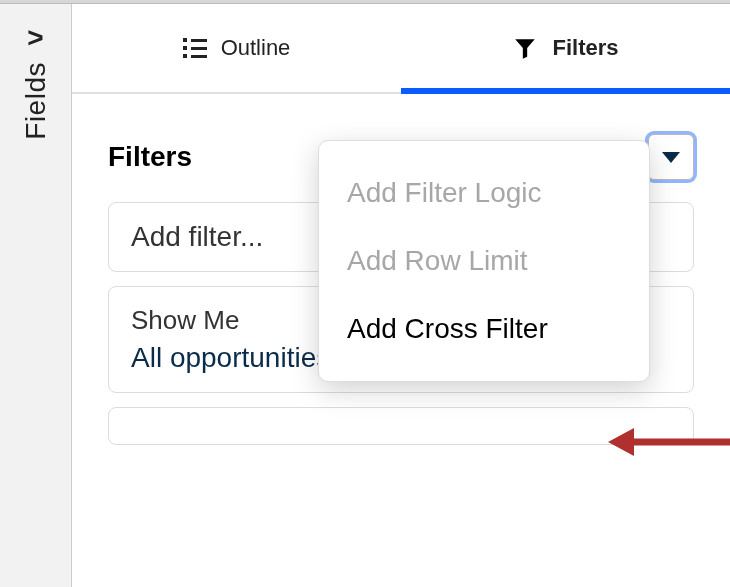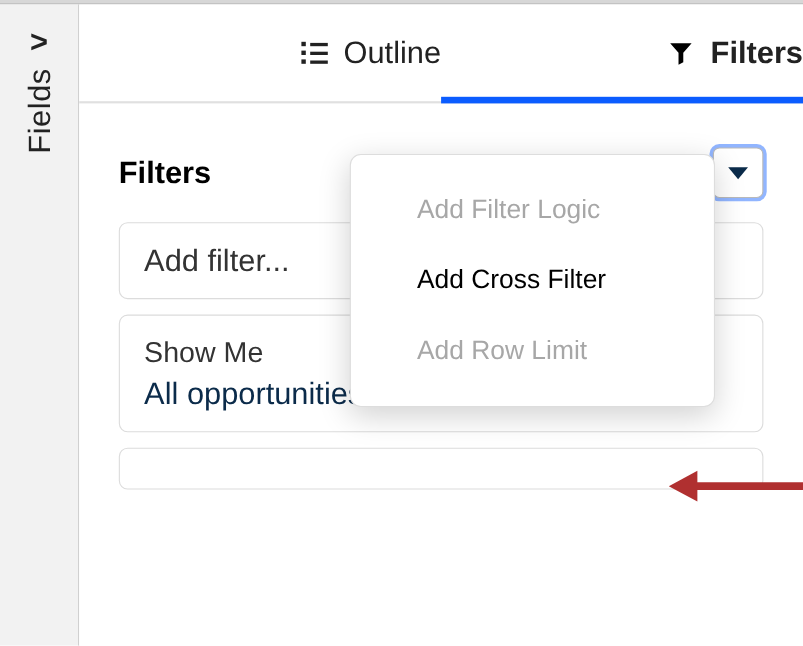--- a/index.html
+++ b/index.html
@@ -50,23 +50,23 @@
     }
     .tabbar {
       display: flex;
       border-bottom: 2px solid #e0e0e0;
       height: 90px;
     }
     .tab {
       flex: 1;
       display: flex;
       align-items: center;
-      justify-content: flex-end;
+      justify-content: center;
       gap: 14px;
-      font-size: 28px;
+      font-size: 22px;
       color: #222;
       position: relative;
       cursor: pointer;
     }
     .tab.active {
       font-weight: 700;
     }
     .tab.active::after {
       content: "";
       position: absolute;
@@ -161,25 +161,24 @@
       left: 246px;
       width: 332px;
       background: #fff;
       border: 1px solid #ddd;
       border-radius: 10px;
       box-shadow: 0 8px 28px rgba(0,0,0,0.18);
       padding: 18px 0;
       z-index: 20;
     }
     .menu-item {
-      font-size: 24px;
+      font-size: 28px;
       padding: 18px 28px;
       color: #000;
       cursor: pointer;
-      margin-left: 32px;
     }
     .menu-item.disabled {
       color: #a7a7a7;
       cursor: default;
     }
 
     .annotation-arrow {
       position: absolute;
       top: 424px;
       left: 608px;
@@ -222,22 +221,22 @@
 
   <section class="panel">
     <div class="panel-header">
       <div class="panel-title">Filters</div>
       <button class="dropdown-toggle" type="button">
         <span class="caret-down"></span>
       </button>
 
       <div class="menu">
         <div class="menu-item disabled">Add Filter Logic</div>
+        <div class="menu-item disabled">Add Row Limit</div>
         <div class="menu-item">Add Cross Filter</div>
-        <div class="menu-item disabled">Add Row Limit</div>
       </div>
     </div>
 
     <div class="filter-cards">
       <div class="card add">
         <div class="add-label">Add filter...</div>
       </div>
 
       <div class="card">
         <div class="label">Show Me</div>

